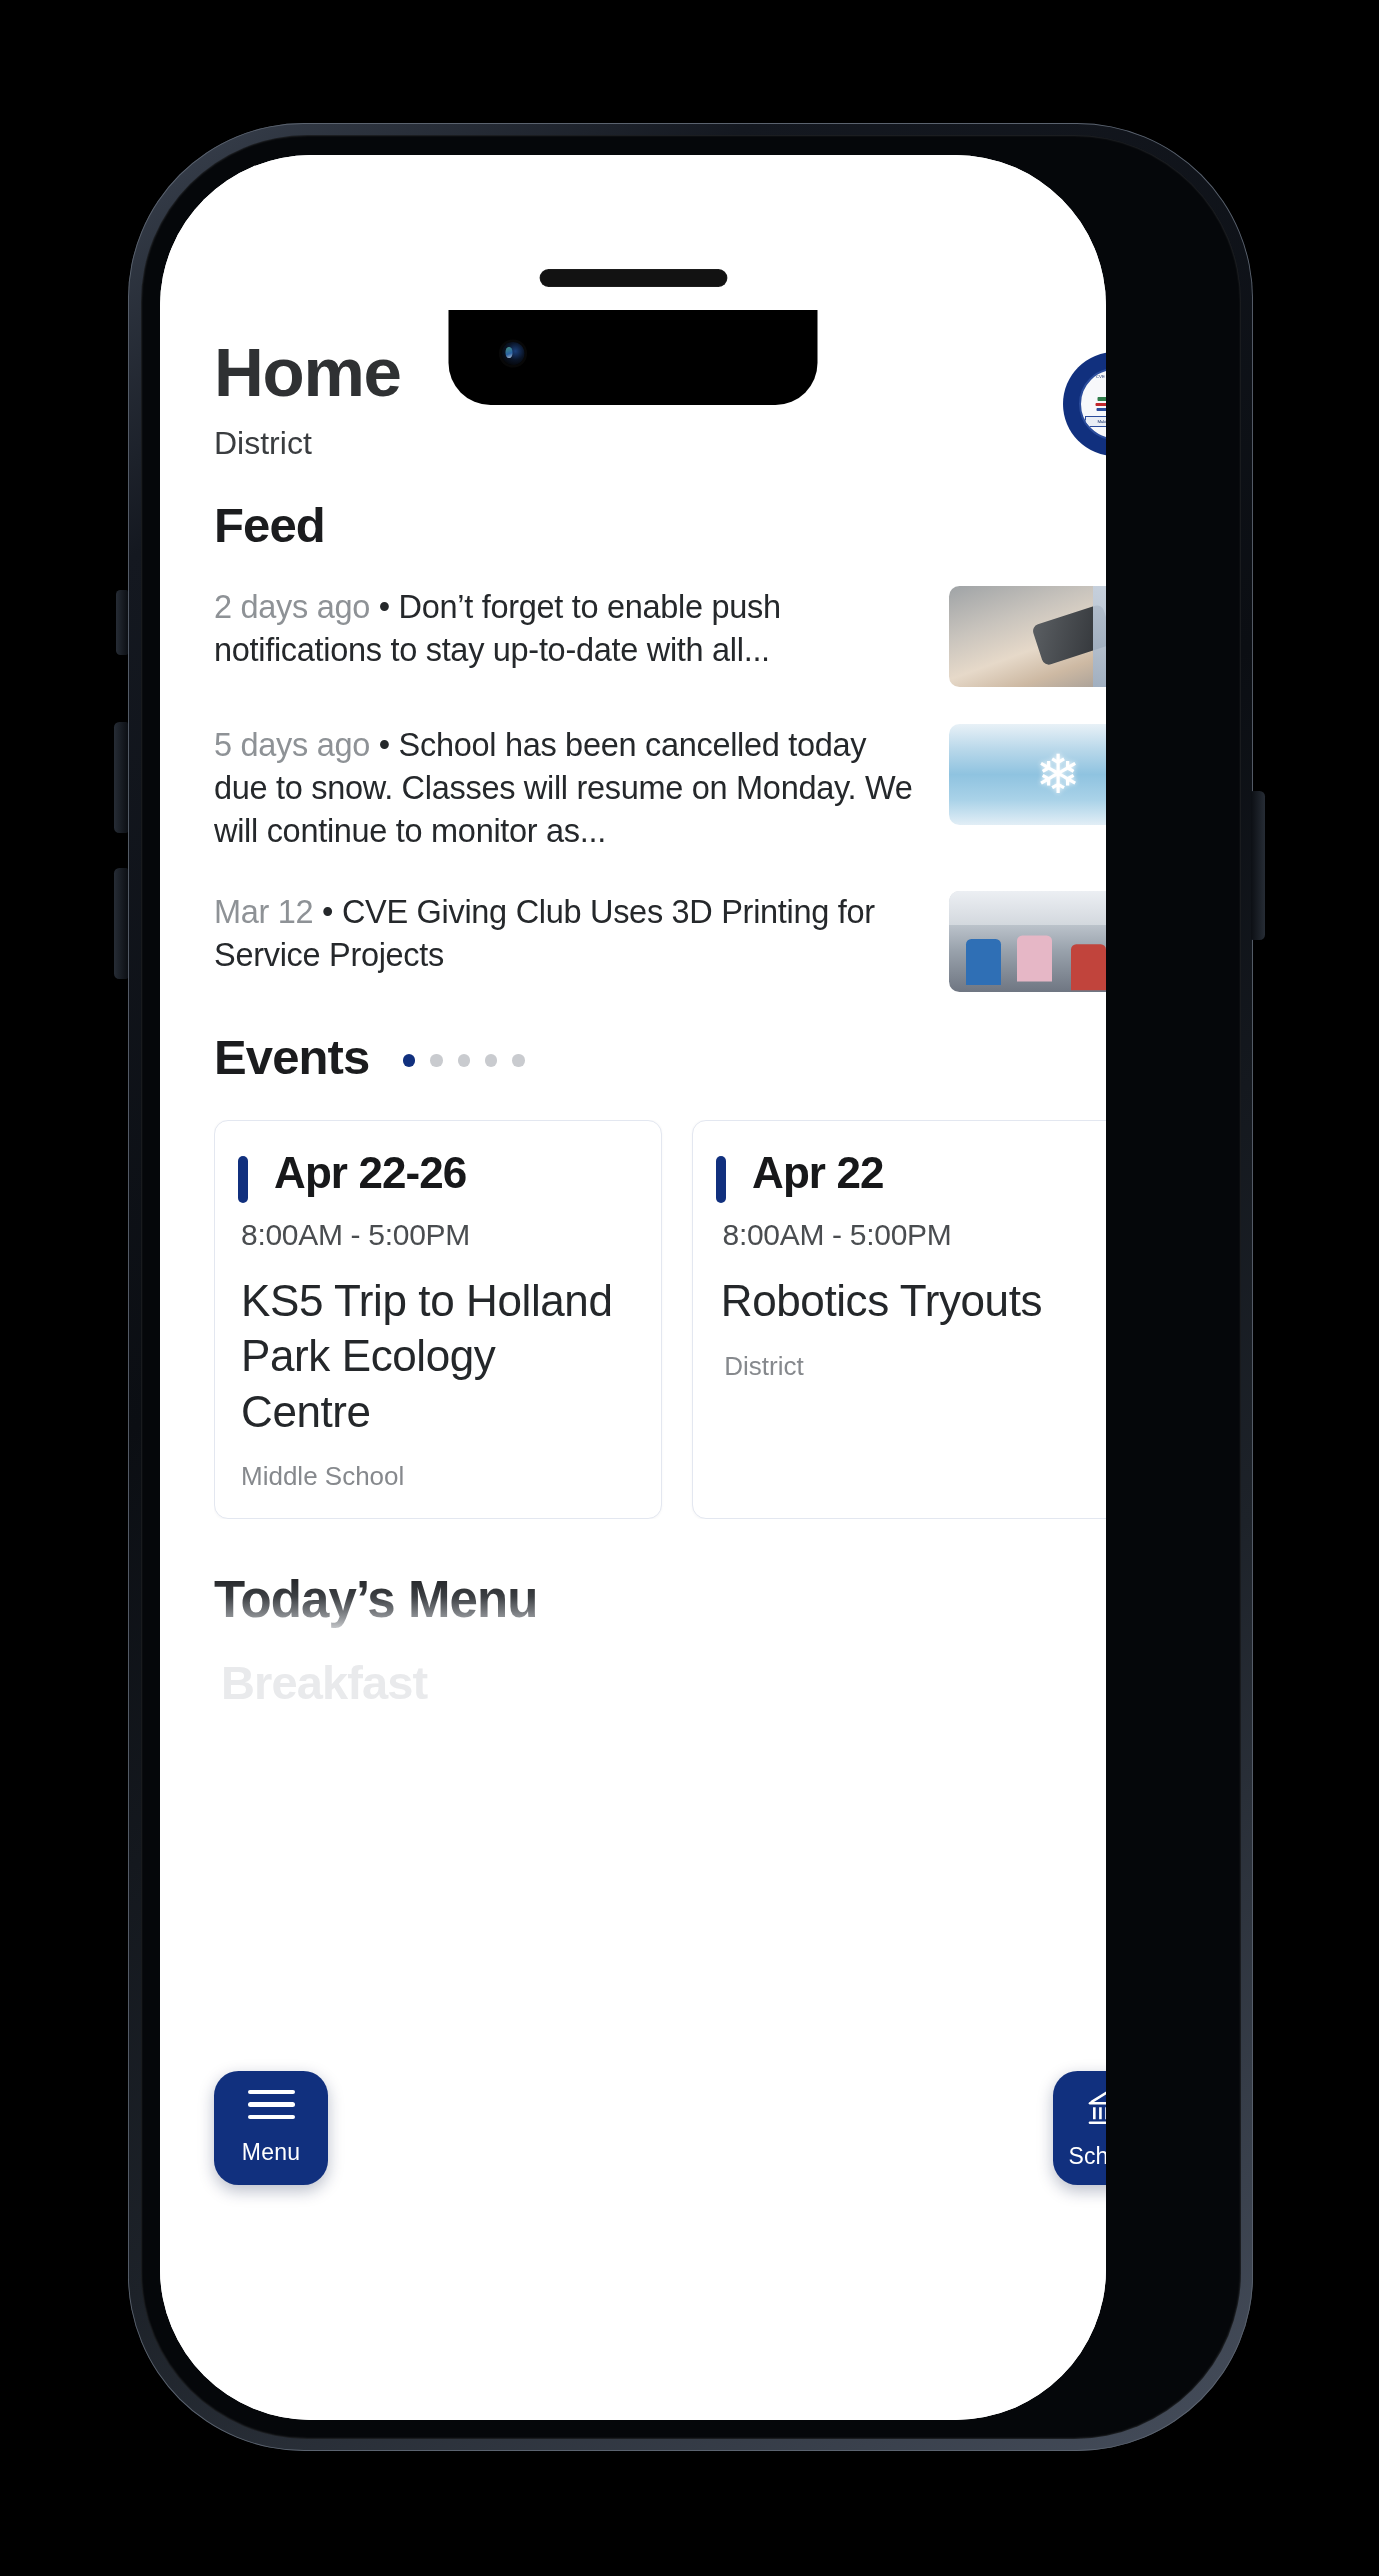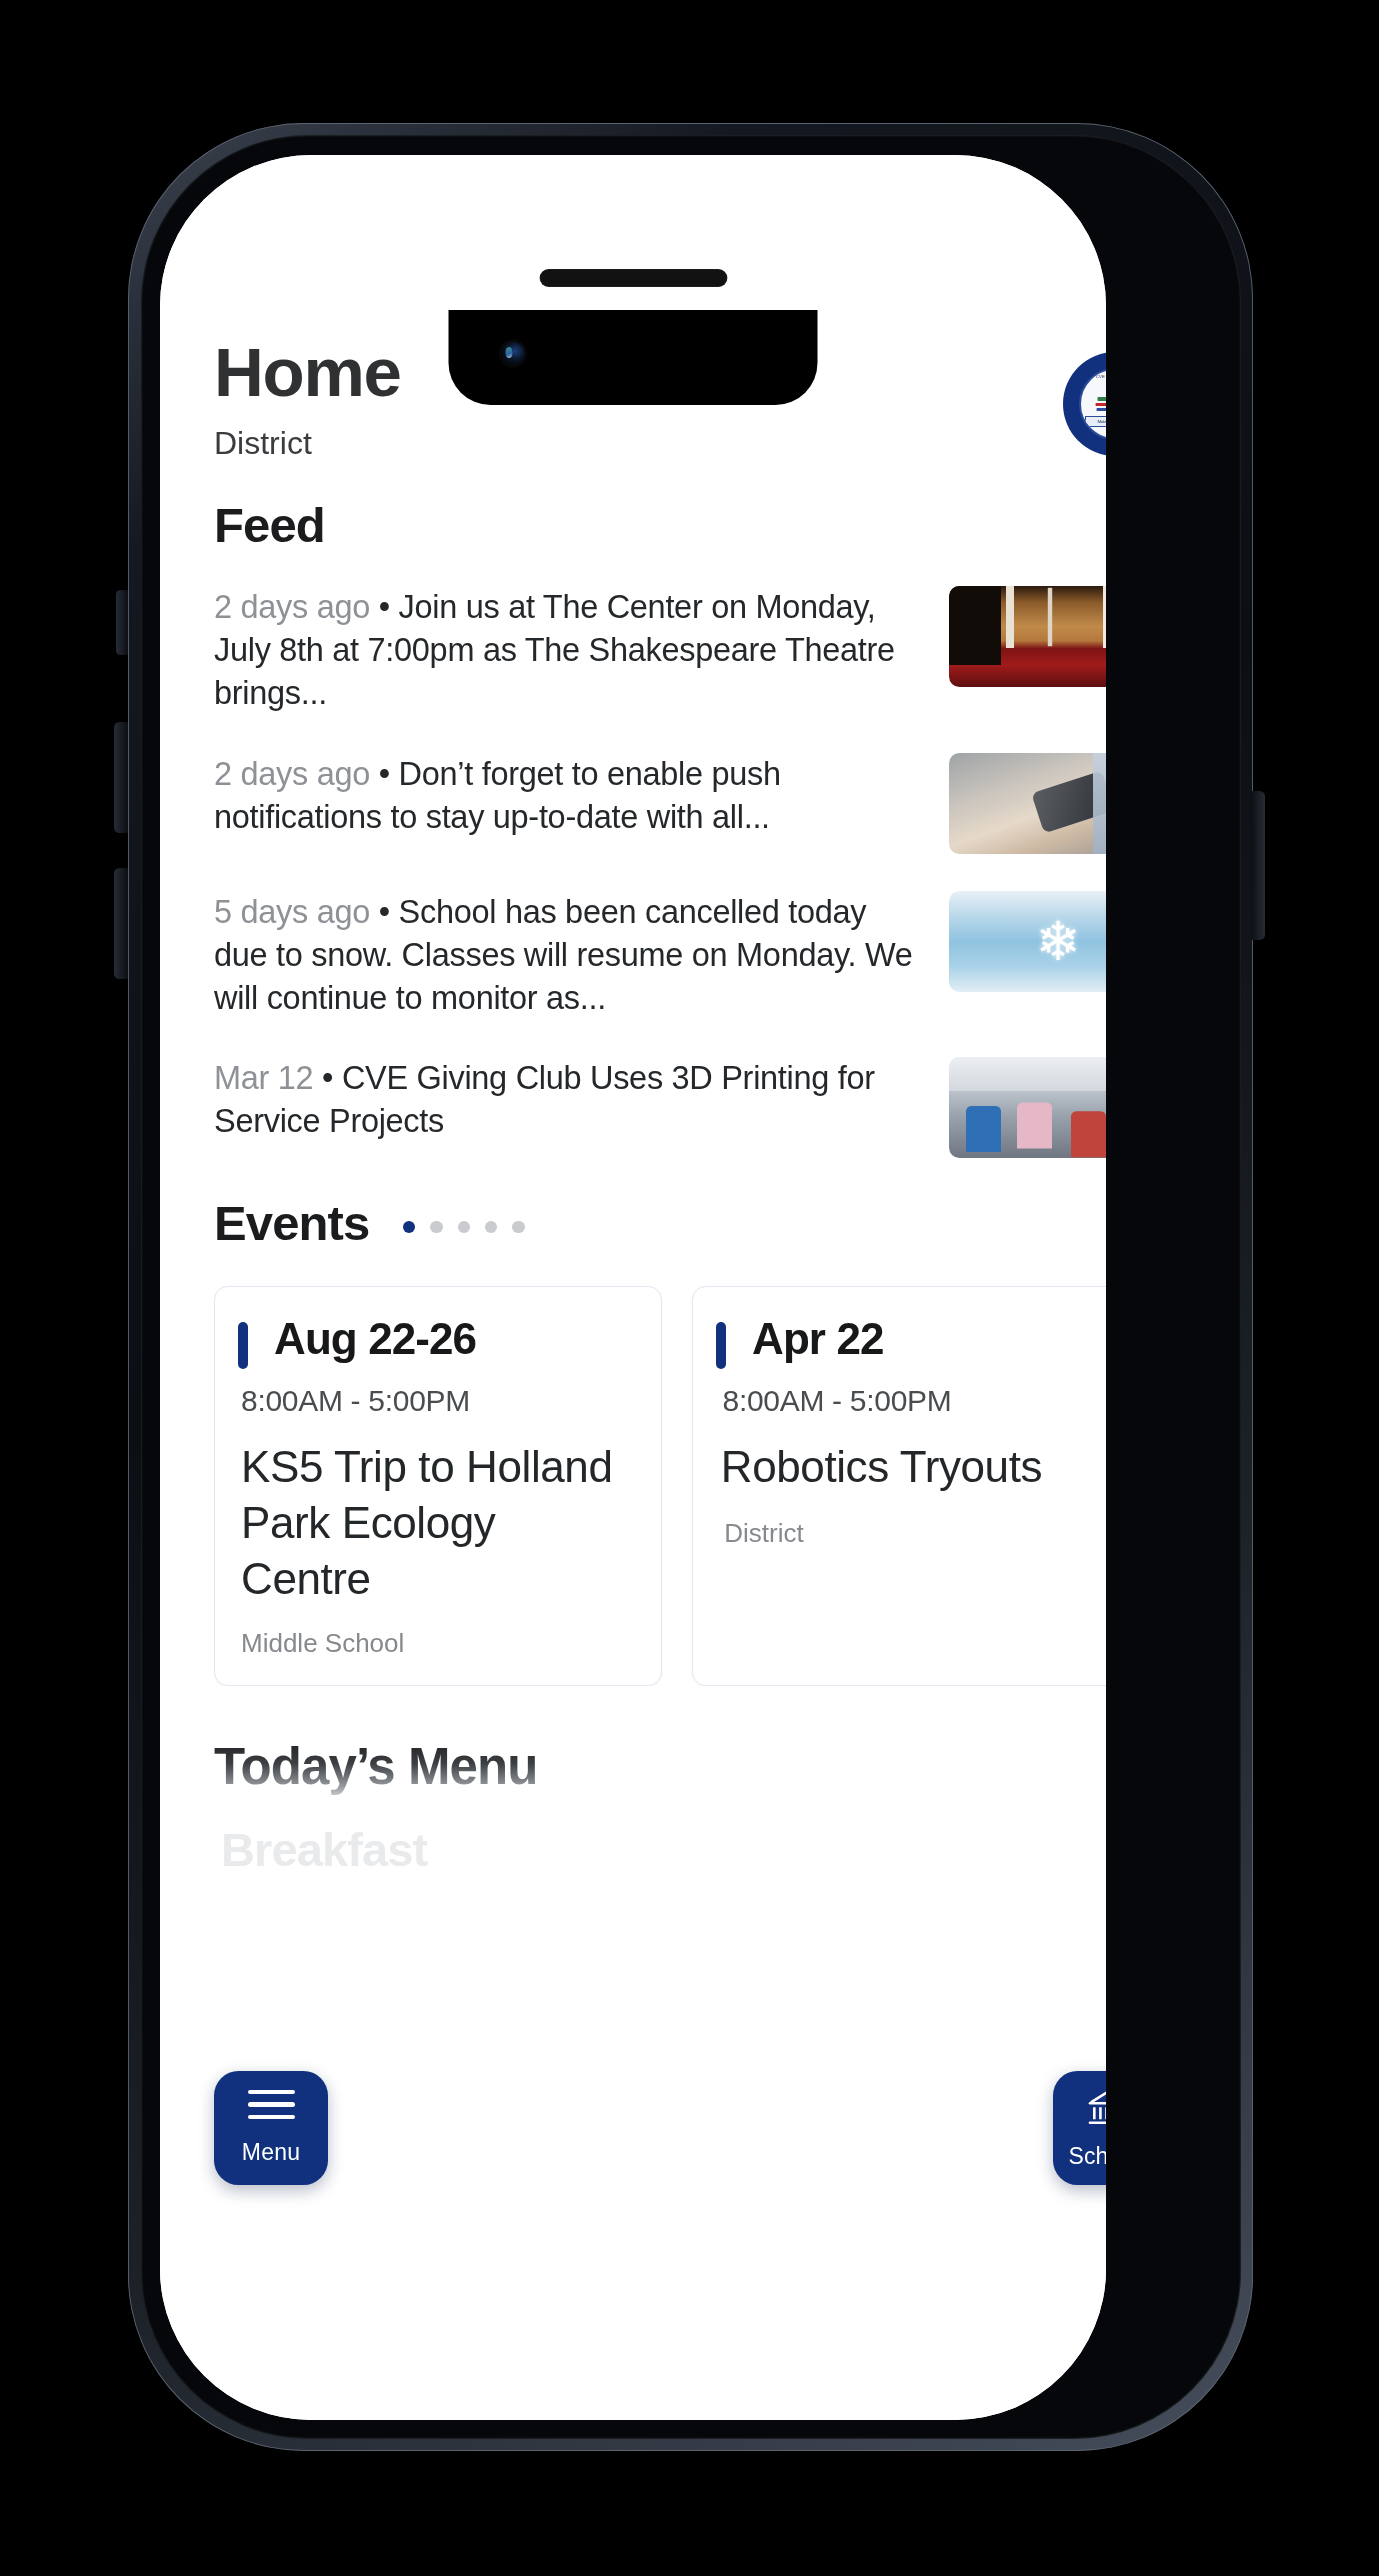--- a/index.html
+++ b/index.html
@@ -287,28 +287,20 @@
               </div>
               <div class="crest-banner">Making a Difference</div>
             </div>
           </div>
         </div>
 
         <div class="section-title feed-title">Feed</div>
 
         <div class="feed">
 
-          <div class="feed-item">
-            <div class="feed-text">
-              <span class="feed-date">2 days ago</span>
-              <span class="feed-bullet">•</span>
-              <span>Join us at The Center on Monday, July 8th at 7:00pm as The Shakespeare Theatre brings...</span>
-            </div>
-            <div class="feed-thumb thumb-theatre"></div>
-          </div>
 
           <div class="feed-item">
             <div class="feed-text">
               <span class="feed-date">2 days ago</span>
               <span class="feed-bullet">•</span>
               <span>Don’t forget to enable push notifications to stay up-to-date with all...</span>
             </div>
             <div class="feed-thumb thumb-phone"></div>
           </div>
 
@@ -340,21 +332,21 @@
             <span class="dot"></span>
             <span class="dot"></span>
             <span class="dot"></span>
           </span>
         </div>
 
         <div class="events-row">
 
           <div class="event-card">
             <div class="event-accent"></div>
-            <div class="event-date">Aug 22-26</div>
+            <div class="event-date">Apr 22-26</div>
             <div class="event-time">8:00AM  -  5:00PM</div>
             <div class="event-name">KS5 Trip to Holland Park Ecology Centre</div>
             <div class="event-scope">Middle School</div>
           </div>
 
           <div class="event-card second">
             <div class="event-accent"></div>
             <div class="event-date">Apr 22</div>
             <div class="event-time">8:00AM  -  5:00PM</div>
             <div class="event-name">Robotics Tryouts</div>

